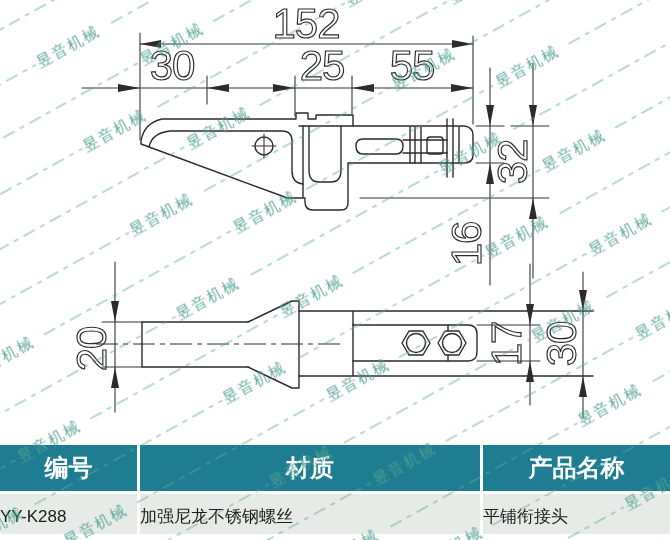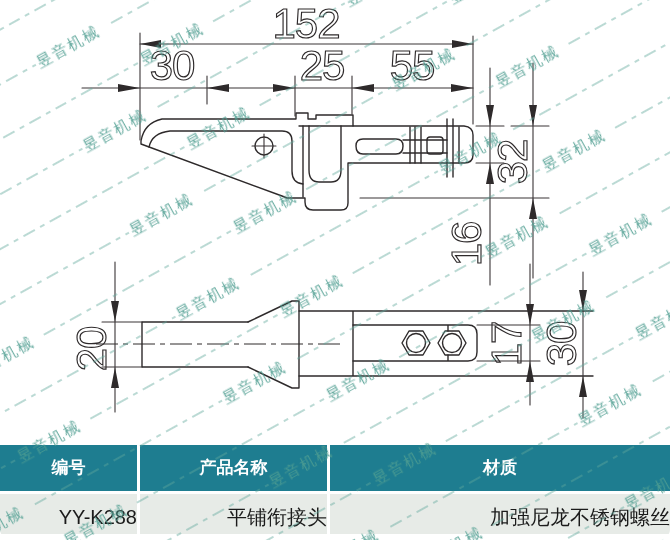--- a/index.html
+++ b/index.html
@@ -13,22 +13,22 @@
   .arrow{fill:#2e2a2b;stroke:none;}
   .dim-text{font-family:"Liberation Sans","DejaVu Sans",sans-serif;font-size:42px;
             letter-spacing:-1px;fill:none;stroke:#2e2a2b;stroke-width:1.15px;text-anchor:middle;}
   .centerline{fill:none;stroke:#2e2a2b;stroke-width:1;stroke-dasharray:22 5 5 5;}
   .wm-text{font-family:"Liberation Sans","DejaVu Sans",sans-serif;font-size:15.5px;
            letter-spacing:2px;fill:#4f9e91;}
   .spec-table{position:absolute;left:0;top:445px;width:670px;height:95px;z-index:2;
               display:flex;column-gap:3px;background:#ffffff;}
   .spec-col{display:flex;flex-direction:column;row-gap:3px;}
   .spec-col .th{height:46px;line-height:46px;text-align:center;color:#ffffff;
-                font-size:17px;font-weight:bold;}
-  .spec-col .td{height:40px;line-height:46px;text-align:right;color:#1b1b1b;font-size:20px;}
+                font-size:24px;font-weight:bold;}
+  .spec-col .td{height:40px;line-height:46px;text-align:left;color:#1b1b1b;font-size:17px;}
 </style>
 </head>
 <body>
 
 <div class="canvas">
 
   <svg class="drawing-layer" width="670" height="540" viewBox="0 0 670 540">
 
     <g>
 
@@ -114,27 +114,27 @@
       <path class="arrow" d="M583,311 L579,290 L587,290 Z M583,376 L579,397 L587,397 Z"></path>
       <text class="dim-text" transform="translate(576,344) rotate(-90)">30</text>
     </g>
   </svg>
 
   <div class="spec-table">
     <div class="spec-col" style="width:137px">
       <div class="th" style="background:#1E7D90">编号</div>
       <div class="td" style="background:#E7EBE7">YY-K288</div>
     </div>
+    <div class="spec-col" style="width:340px">
+      <div class="th" style="background:#1E7D90">材质</div>
+      <div class="td" style="background:#E7EBE7">加强尼龙不锈钢螺丝</div>
+    </div>
     <div class="spec-col" style="width:187px">
       <div class="th" style="background:#1E7D90">产品名称</div>
       <div class="td" style="background:#E7EBE7">平铺衔接头</div>
-    </div>
-    <div class="spec-col" style="width:340px">
-      <div class="th" style="background:#1E7D90">材质</div>
-      <div class="td" style="background:#E7EBE7">加强尼龙不锈钢螺丝</div>
     </div>
   </div>
 
   <svg class="wm-layer" width="670" height="540" viewBox="0 0 670 540">
     <defs>
       <pattern id="wmp" width="300" height="96" patternUnits="userSpaceOnUse" patternTransform="rotate(-29)">
         <g stroke="#5fa89b" stroke-width="1.1" stroke-dasharray="13 6 5 6" fill="none">
           <line x1="-5" y1="26" x2="90" y2="26"></line>
           <line x1="176" y1="26" x2="305" y2="26"></line>
           <line x1="86" y1="74" x2="305" y2="74"></line>

